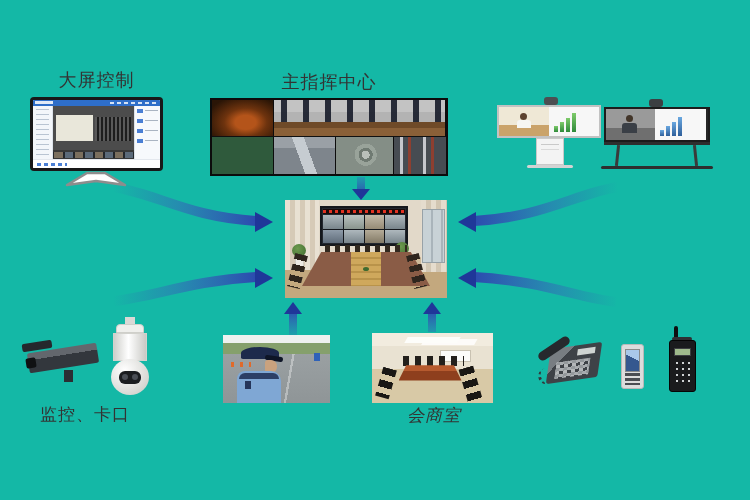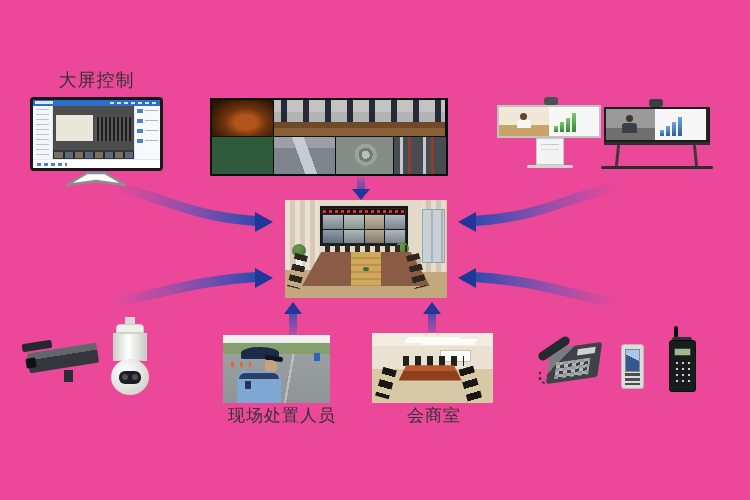--- a/index.html
+++ b/index.html
@@ -1,17 +1,17 @@
 <!DOCTYPE html>
 <html><head>
 <meta charset="utf-8">
 <style>
   html,body{margin:0;padding:0;background:#fff;}
   .canvas{
-    position:relative;width:750px;height:500px;background:#ec4899;overflow:hidden;
+    position:relative;width:750px;height:500px;background:#14b8a6;overflow:hidden;
     font-family:"Liberation Sans","DejaVu Sans",sans-serif;color:#333;
   }
   .abs{position:absolute;}
   .label{
     position:absolute;text-align:center;color:#333;font-size:18px;letter-spacing:1px;white-space:nowrap;
   }
   .label.small{font-size:17px;}
 
   
   svg.arrows{position:absolute;left:0;top:0;width:750px;height:500px;pointer-events:none;}
@@ -248,20 +248,21 @@
 
     <path d="M361,177 L361,190" fill="none" stroke="url(#gDown)" stroke-width="8"></path>
     <polygon points="352,189 370,189 361,200" fill="#1f3799"></polygon>
     <path d="M293,336 L293,313" fill="none" stroke="url(#gUp)" stroke-width="8"></path>
     <polygon points="284,314 302,314 293,302" fill="#1f3799"></polygon>
     <path d="M432,332 L432,313" fill="none" stroke="url(#gUp)" stroke-width="8"></path>
     <polygon points="423,314 441,314 432,302" fill="#1f3799"></polygon>
   </svg>
 
   <div class="label" style="left:30px;top:68px;width:133px;">大屏控制</div>
+  <div class="label" style="left:210px;top:70px;width:238px;">主指挥中心</div>
 
   <div class="abs monitor">
     <div class="mon-bezel">
       <div class="mon-screen">
         <div class="m-topbar"></div>
         <div class="m-left"></div>
         <div class="m-right"></div>
         <div class="m-canvas">
           <div class="m-map"></div>
           <div class="m-video"></div>
@@ -394,16 +395,16 @@
     <div class="mob-keys"></div>
   </div>
   <div class="abs radio">
     <div class="radio-ant"></div>
     <div class="radio-top"></div>
     <div class="radio-body"></div>
     <div class="radio-screen"></div>
     <div class="radio-keys"></div>
   </div>
 
-  <div class="label small" style="left:212px;top:404px;width:140px;">现场处置人员</div>
-  <div class="label small" style="left:374px;top:404px;width:120px;">会商室</div>
+  <div class="label small" style="left:10px;top:403px;width:150px;">监控、卡口</div>
+  <div class="label small" style="left:374px;top:404px;width:120px;font-style:italic;">会商室</div>
 
 </div>
 
 </body></html>

